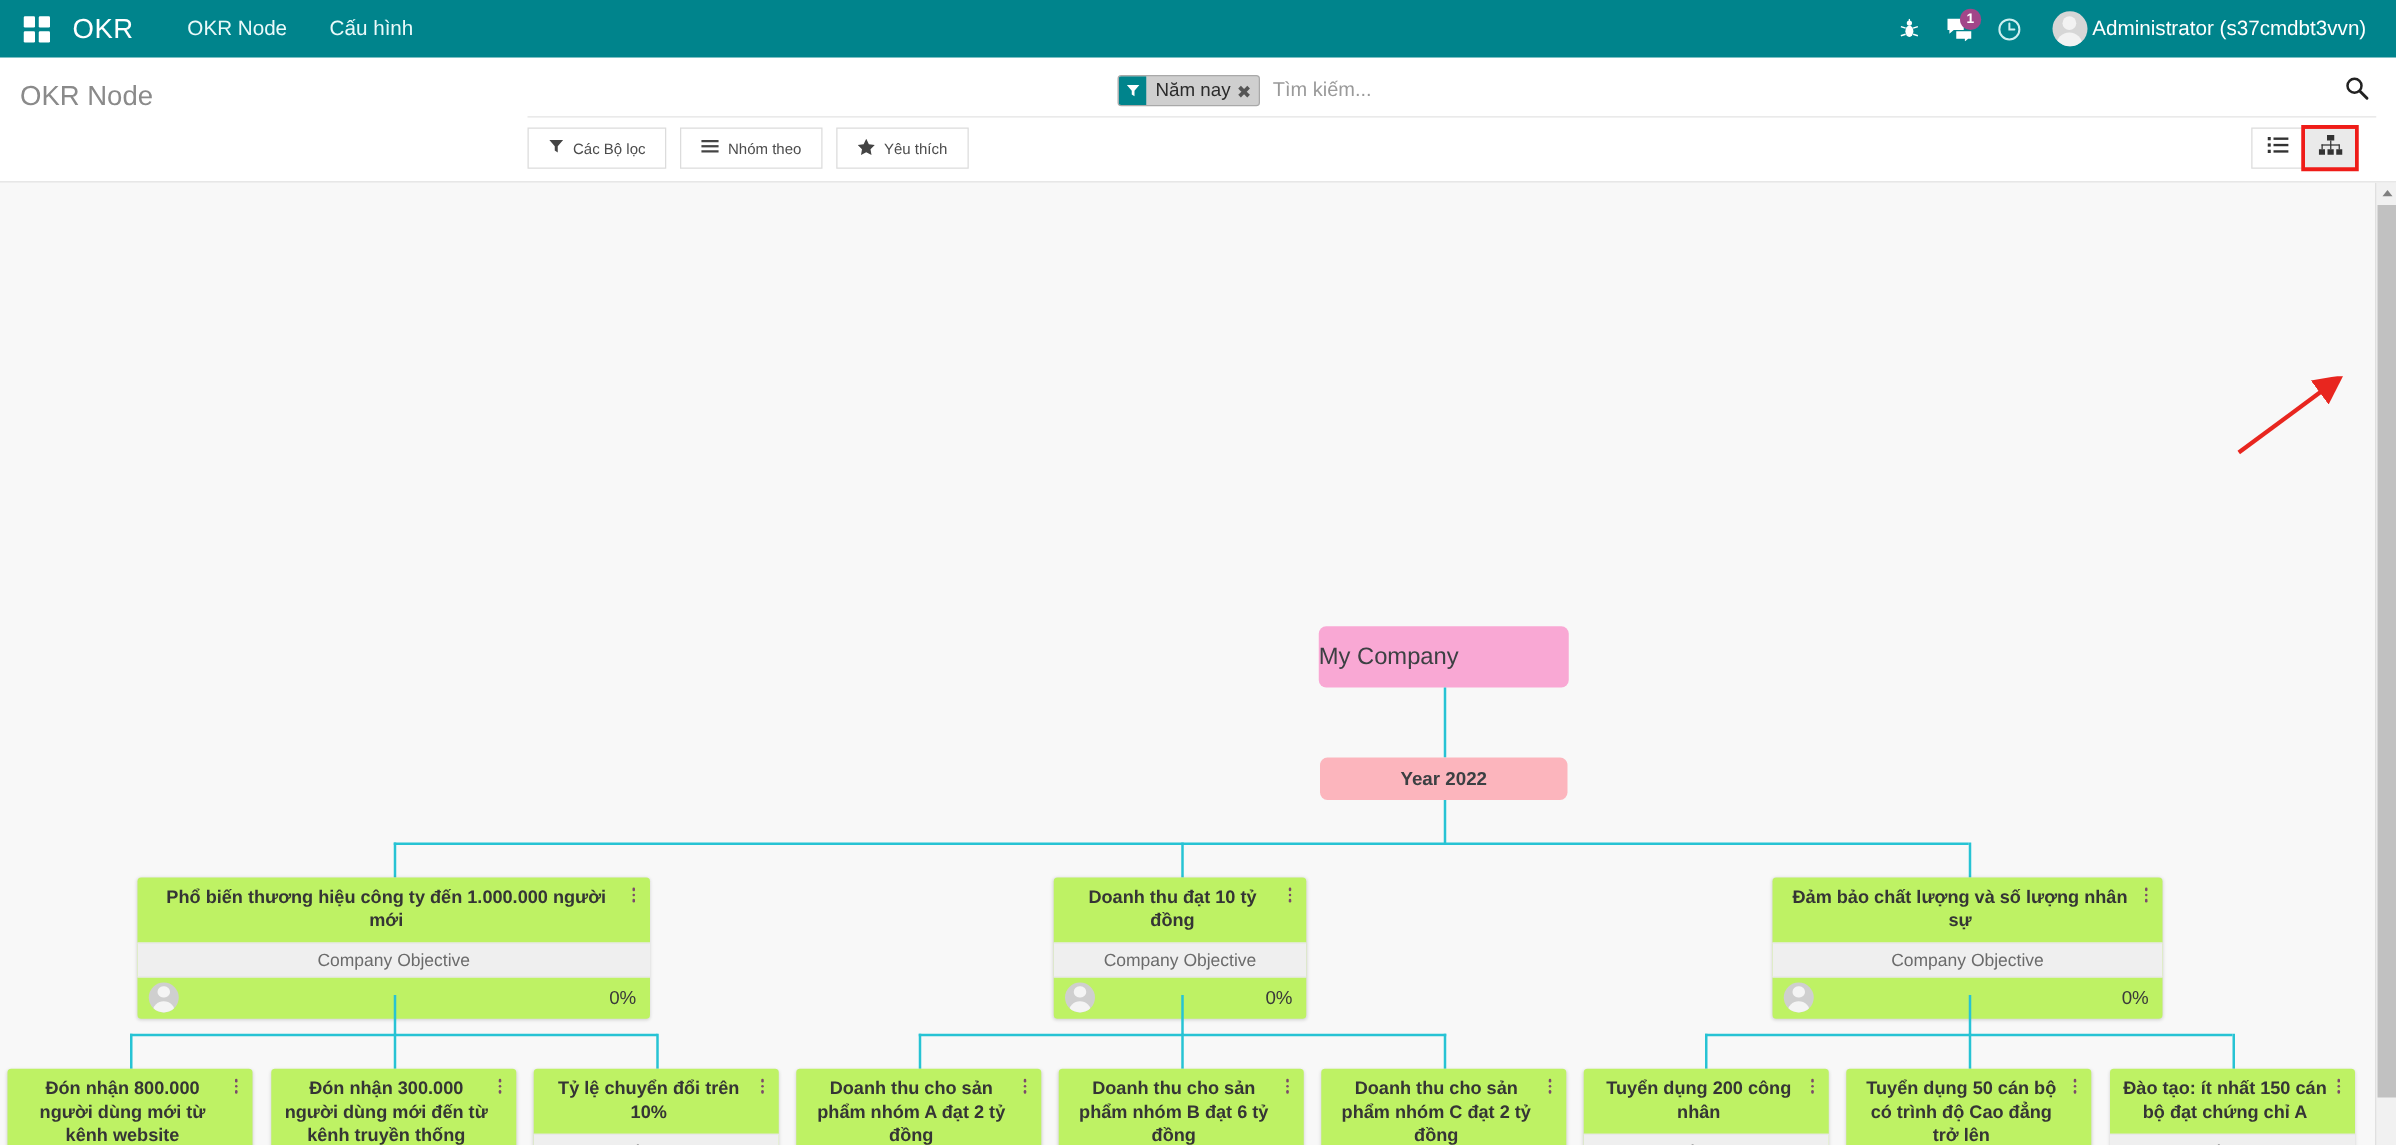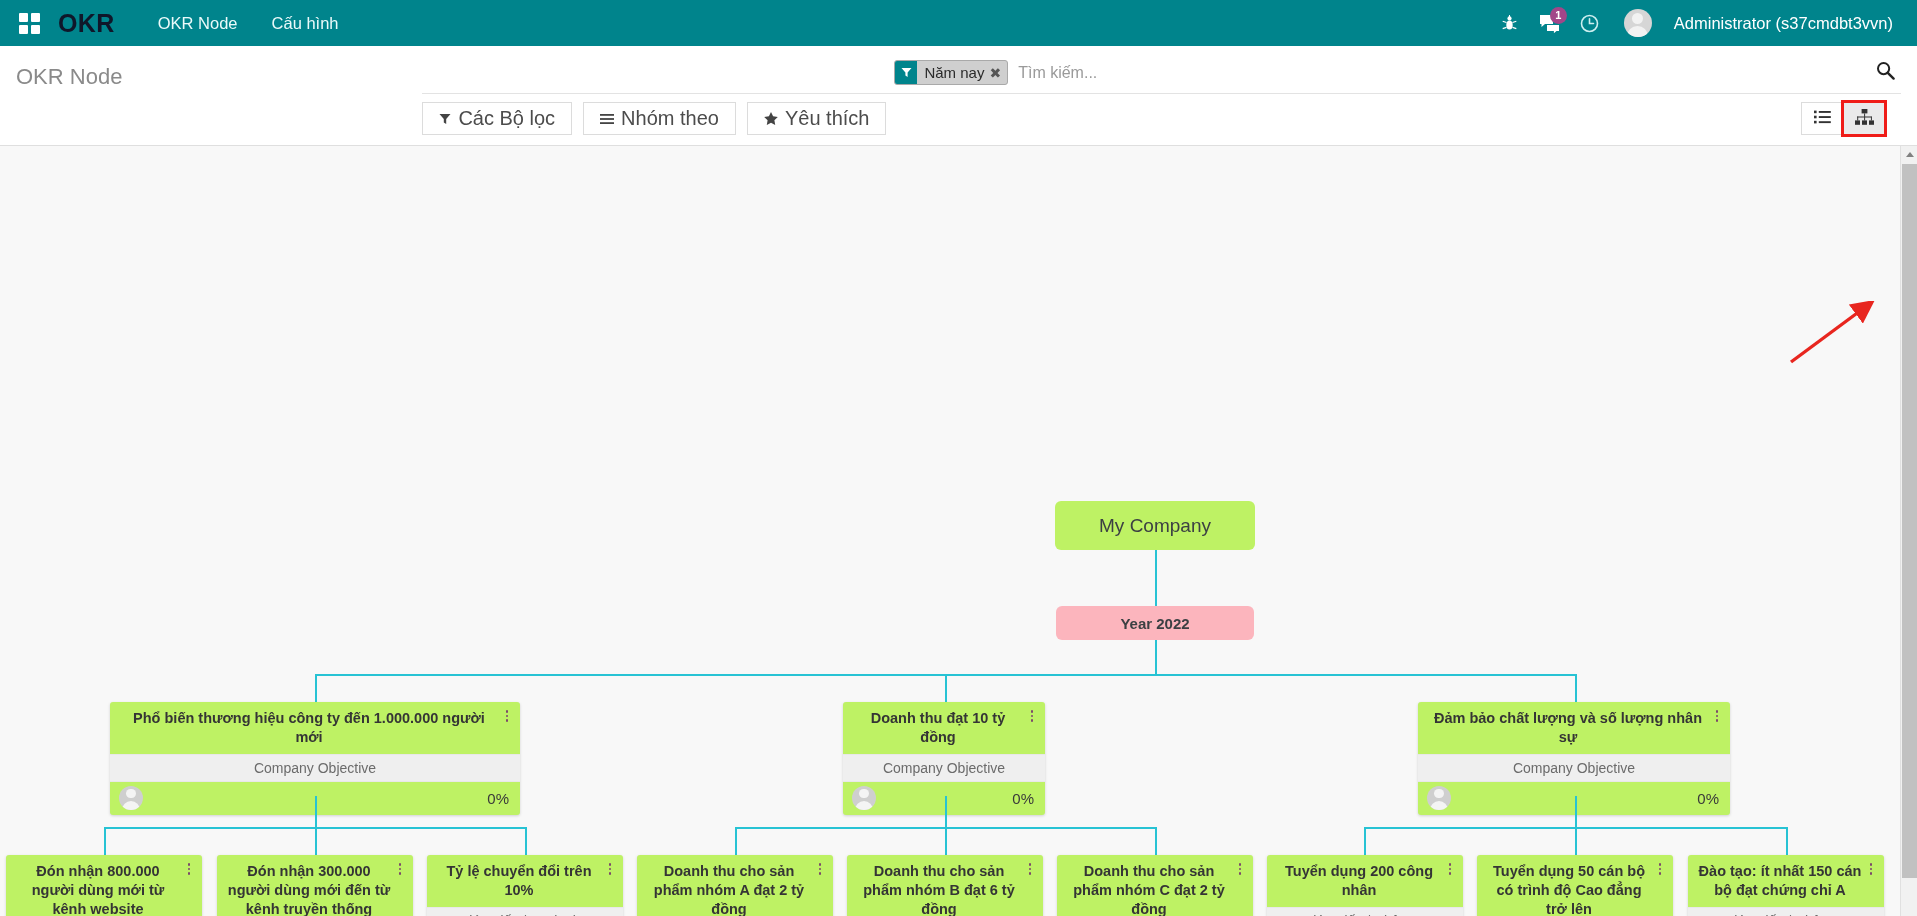--- a/index.html
+++ b/index.html
@@ -12,30 +12,30 @@
   }
 
   
   .navbar{
     height:46px; background:#00848c; display:flex; align-items:center;
     color:#ffffff; position:relative; z-index:20;
   }
   .apps-btn{ width:58px; height:46px; display:flex; align-items:center; justify-content:center; cursor:pointer;}
   .apps-grid{ display:grid; grid-template-columns:repeat(2,9px); grid-template-rows:repeat(2,9px); gap:3px;}
   .apps-grid i{ background:#fff; display:block; width:9px; height:9px; border-radius:1px;}
-  .brand{ font-size:25px; letter-spacing:.4px; color:#0f172a; padding-right:26px; font-weight:700;}
+  .brand{ font-size:22px; letter-spacing:.4px; color:#ffffff; padding-right:26px; font-weight:400;}
   .menu-item{ font-size:16.5px; color:#eafafa; padding:0 17px; line-height:46px; cursor:pointer; white-space:nowrap;}
   .nav-right{ margin-left:auto; display:flex; align-items:center; padding-right:16px; gap:4px;}
   .nav-icon{ width:36px; height:46px; display:flex; align-items:center; justify-content:center; cursor:pointer; position:relative;}
   .badge{
     position:absolute; top:7px; right:1px; background:#a24689; color:#fff;
     font-size:11px; line-height:16px; min-width:17px; height:17px; border-radius:9px;
     text-align:center; font-weight:700; padding:0 3px;
   }
-  .user-box{ display:flex; align-items:center; gap:22px; padding:0 8px 0 12px; cursor:pointer;}
+  .user-box{ display:flex; align-items:center; gap:4px; padding:0 8px 0 12px; cursor:pointer;}
   .avatar-nav{
     width:28px;height:28px;border-radius:50%;background:#d6d6d6;overflow:hidden;position:relative;flex:none;
   }
   .avatar-nav::before{content:"";position:absolute;width:11px;height:11px;border-radius:50%;background:#f2f2f2;left:8.5px;top:4px;}
   .avatar-nav::after{content:"";position:absolute;width:21px;height:14px;border-radius:11px 11px 0 0;background:#f2f2f2;left:3.5px;top:17px;}
   .user-name{ font-size:16.5px; color:#fff; white-space:nowrap;}
 
   
   .control-panel{ background:#fff; border-bottom:1px solid #dfdfdf; position:relative; z-index:10;}
   .cp-row{ display:flex; align-items:flex-start; }
@@ -59,21 +59,21 @@
     border:0; outline:0; font-size:16px; color:#555; flex:1; padding-left:10px; background:transparent;
     font-family:"Liberation Sans", sans-serif;
   }
   .search-input::placeholder{ color:#9a9a9a;}
   .search-glass{ padding:0 6px; cursor:pointer; color:#222;}
 
   .cp-buttons{
     display:flex; align-items:center; padding:8px 16px 10px 0; gap:0; margin-left:300px; margin-right:16px;
   }
   .cp-btn{
-    border:1px solid #dcdcdc; background:#fff; font-size:20px; color:#4c4c4c;
+    border:1px solid #dcdcdc; background:#fff; font-size:12px; color:#4c4c4c;
     height:33px; padding:0 16px; display:flex; align-items:center; gap:7px; cursor:pointer;
     font-family:"Liberation Sans", sans-serif; white-space:nowrap;
   }
   .cp-btn + .cp-btn{ margin-left:11px;}
   .view-switcher{ margin-left:auto; display:flex;}
   .vbtn{
     width:42px; height:33px; border:1px solid #dcdcdc; background:#fff; display:flex;
     align-items:center; justify-content:center; cursor:pointer;
   }
   .vbtn.active{ background:#eaeaea;}
@@ -81,22 +81,22 @@
 
   
   .canvas{
     position:relative; width:1917px; height:770px; background:#f8f8f8; overflow:hidden;
   }
   .node{
     position:absolute; background:#bef264; border-radius:3px;
     box-shadow:0 1px 3px rgba(0,0,0,.16); text-align:center;
   }
   .node-root{
-    background:#bef264; border-radius:6px; box-shadow:none;
-    display:flex; align-items:center; justify-content:center;
+    background:#f9a8d4; border-radius:6px; box-shadow:none;
+    display:flex; align-items:center; justify-content:flex-start;
     font-size:19px; color:#3c4043;
   }
   .node-year{
     background:#fcb5bd; border-radius:6px; box-shadow:none;
     display:flex; align-items:center; justify-content:center;
     font-size:15px; color:#3c4043; font-weight:700;
   }
   .card-title{
     font-size:14.5px; font-weight:700; color:#353535; line-height:19px;
     padding:7px 22px 7px 10px; position:relative;

